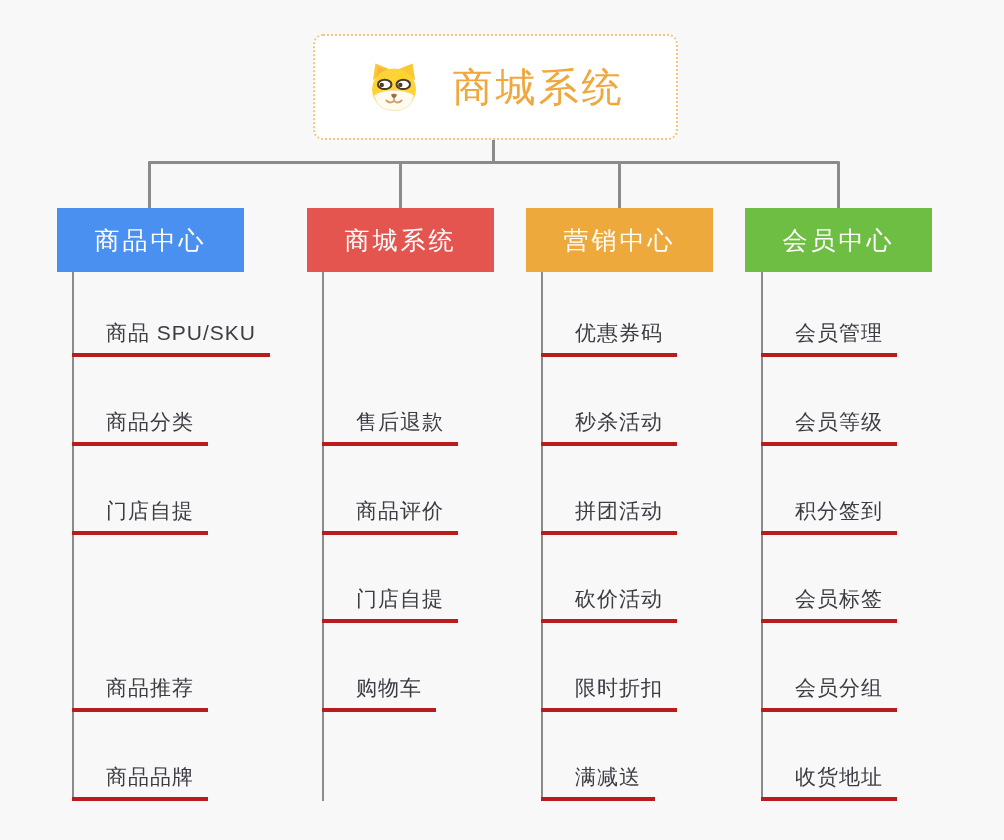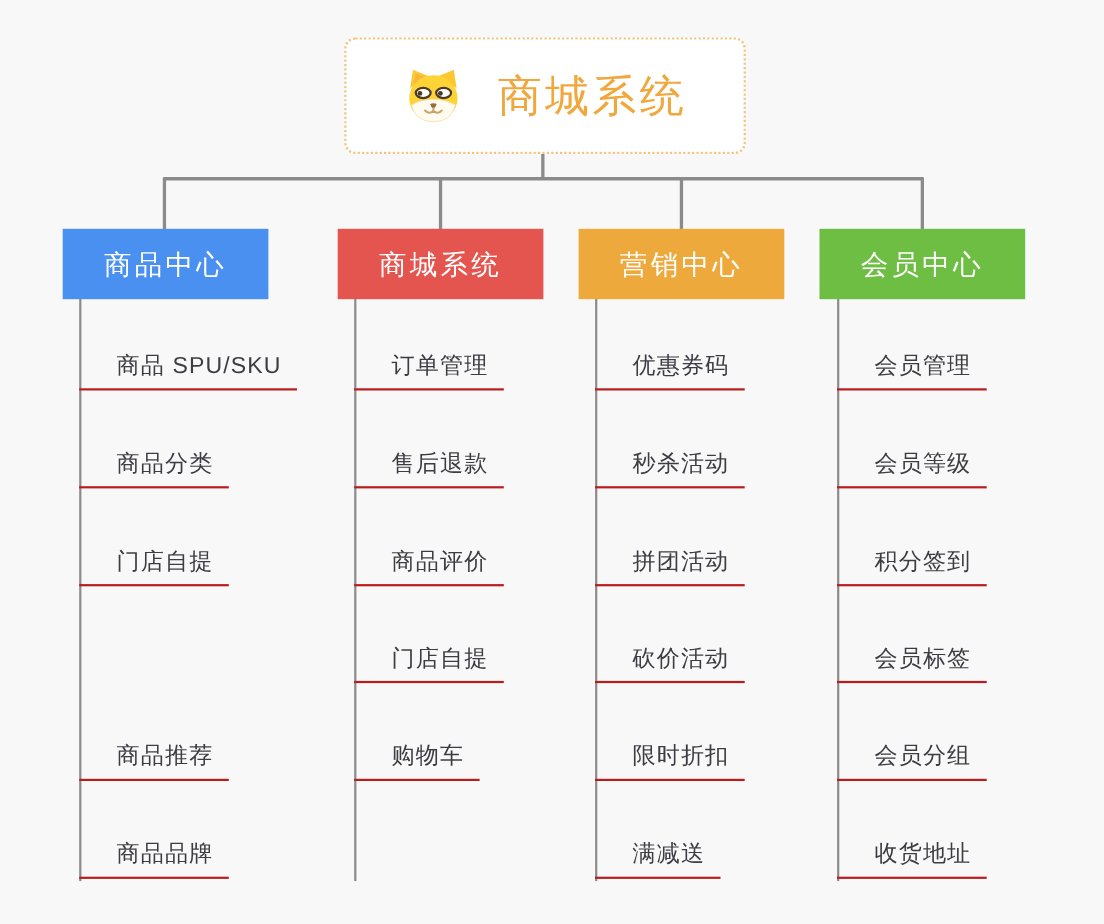--- a/index.html
+++ b/index.html
@@ -39,21 +39,21 @@
     color:#ffffff;font-size:25px;letter-spacing:3px;
   }
   .branch-box.c1{left:57px}.branch-box.c2{left:307px}
   .branch-box.c3{left:526px}.branch-box.c4{left:745px}
 
   
   .leaf{
     position:absolute;
     height:30px;line-height:32px;
     padding:0 14px 6px 34px;
-    border-bottom:2px solid #b91c1c;
+    border-bottom:4px solid #b91c1c;
     font-size:21px;color:#3c3c43;letter-spacing:1px;
     white-space:nowrap;
   }
   .leaf.c1{left:72px}.leaf.c2{left:322px}.leaf.c3{left:541px}.leaf.c4{left:761px}
   .leaf.r1{top:317px}.leaf.r2{top:406px}.leaf.r3{top:495px}
   .leaf.r4{top:583px}.leaf.r5{top:672px}.leaf.r6{top:761px}
 </style>
 </head>
 <body>
 
@@ -106,21 +106,20 @@
   <div class="branch-box c4" style="background: rgb(110, 190, 67); align-items: center;">
       <span>会员中心</span>
     </div>
 
   <div class="leaf c1 r1">商品 SPU/SKU</div>
   <div class="leaf c1 r2">商品分类</div>
   <div class="leaf c1 r3">门店自提</div>
   <div class="leaf c1 r5">商品推荐</div>
   <div class="leaf c1 r6">商品品牌</div>
 
-  <div class="leaf c2 r1">订单管理</div>
   <div class="leaf c2 r2">售后退款</div>
   <div class="leaf c2 r3">商品评价</div>
   <div class="leaf c2 r4">门店自提</div>
   <div class="leaf c2 r5">购物车</div>
 
   <div class="leaf c3 r1">优惠券码</div>
   <div class="leaf c3 r2">秒杀活动</div>
   <div class="leaf c3 r3">拼团活动</div>
   <div class="leaf c3 r4">砍价活动</div>
   <div class="leaf c3 r5">限时折扣</div>

